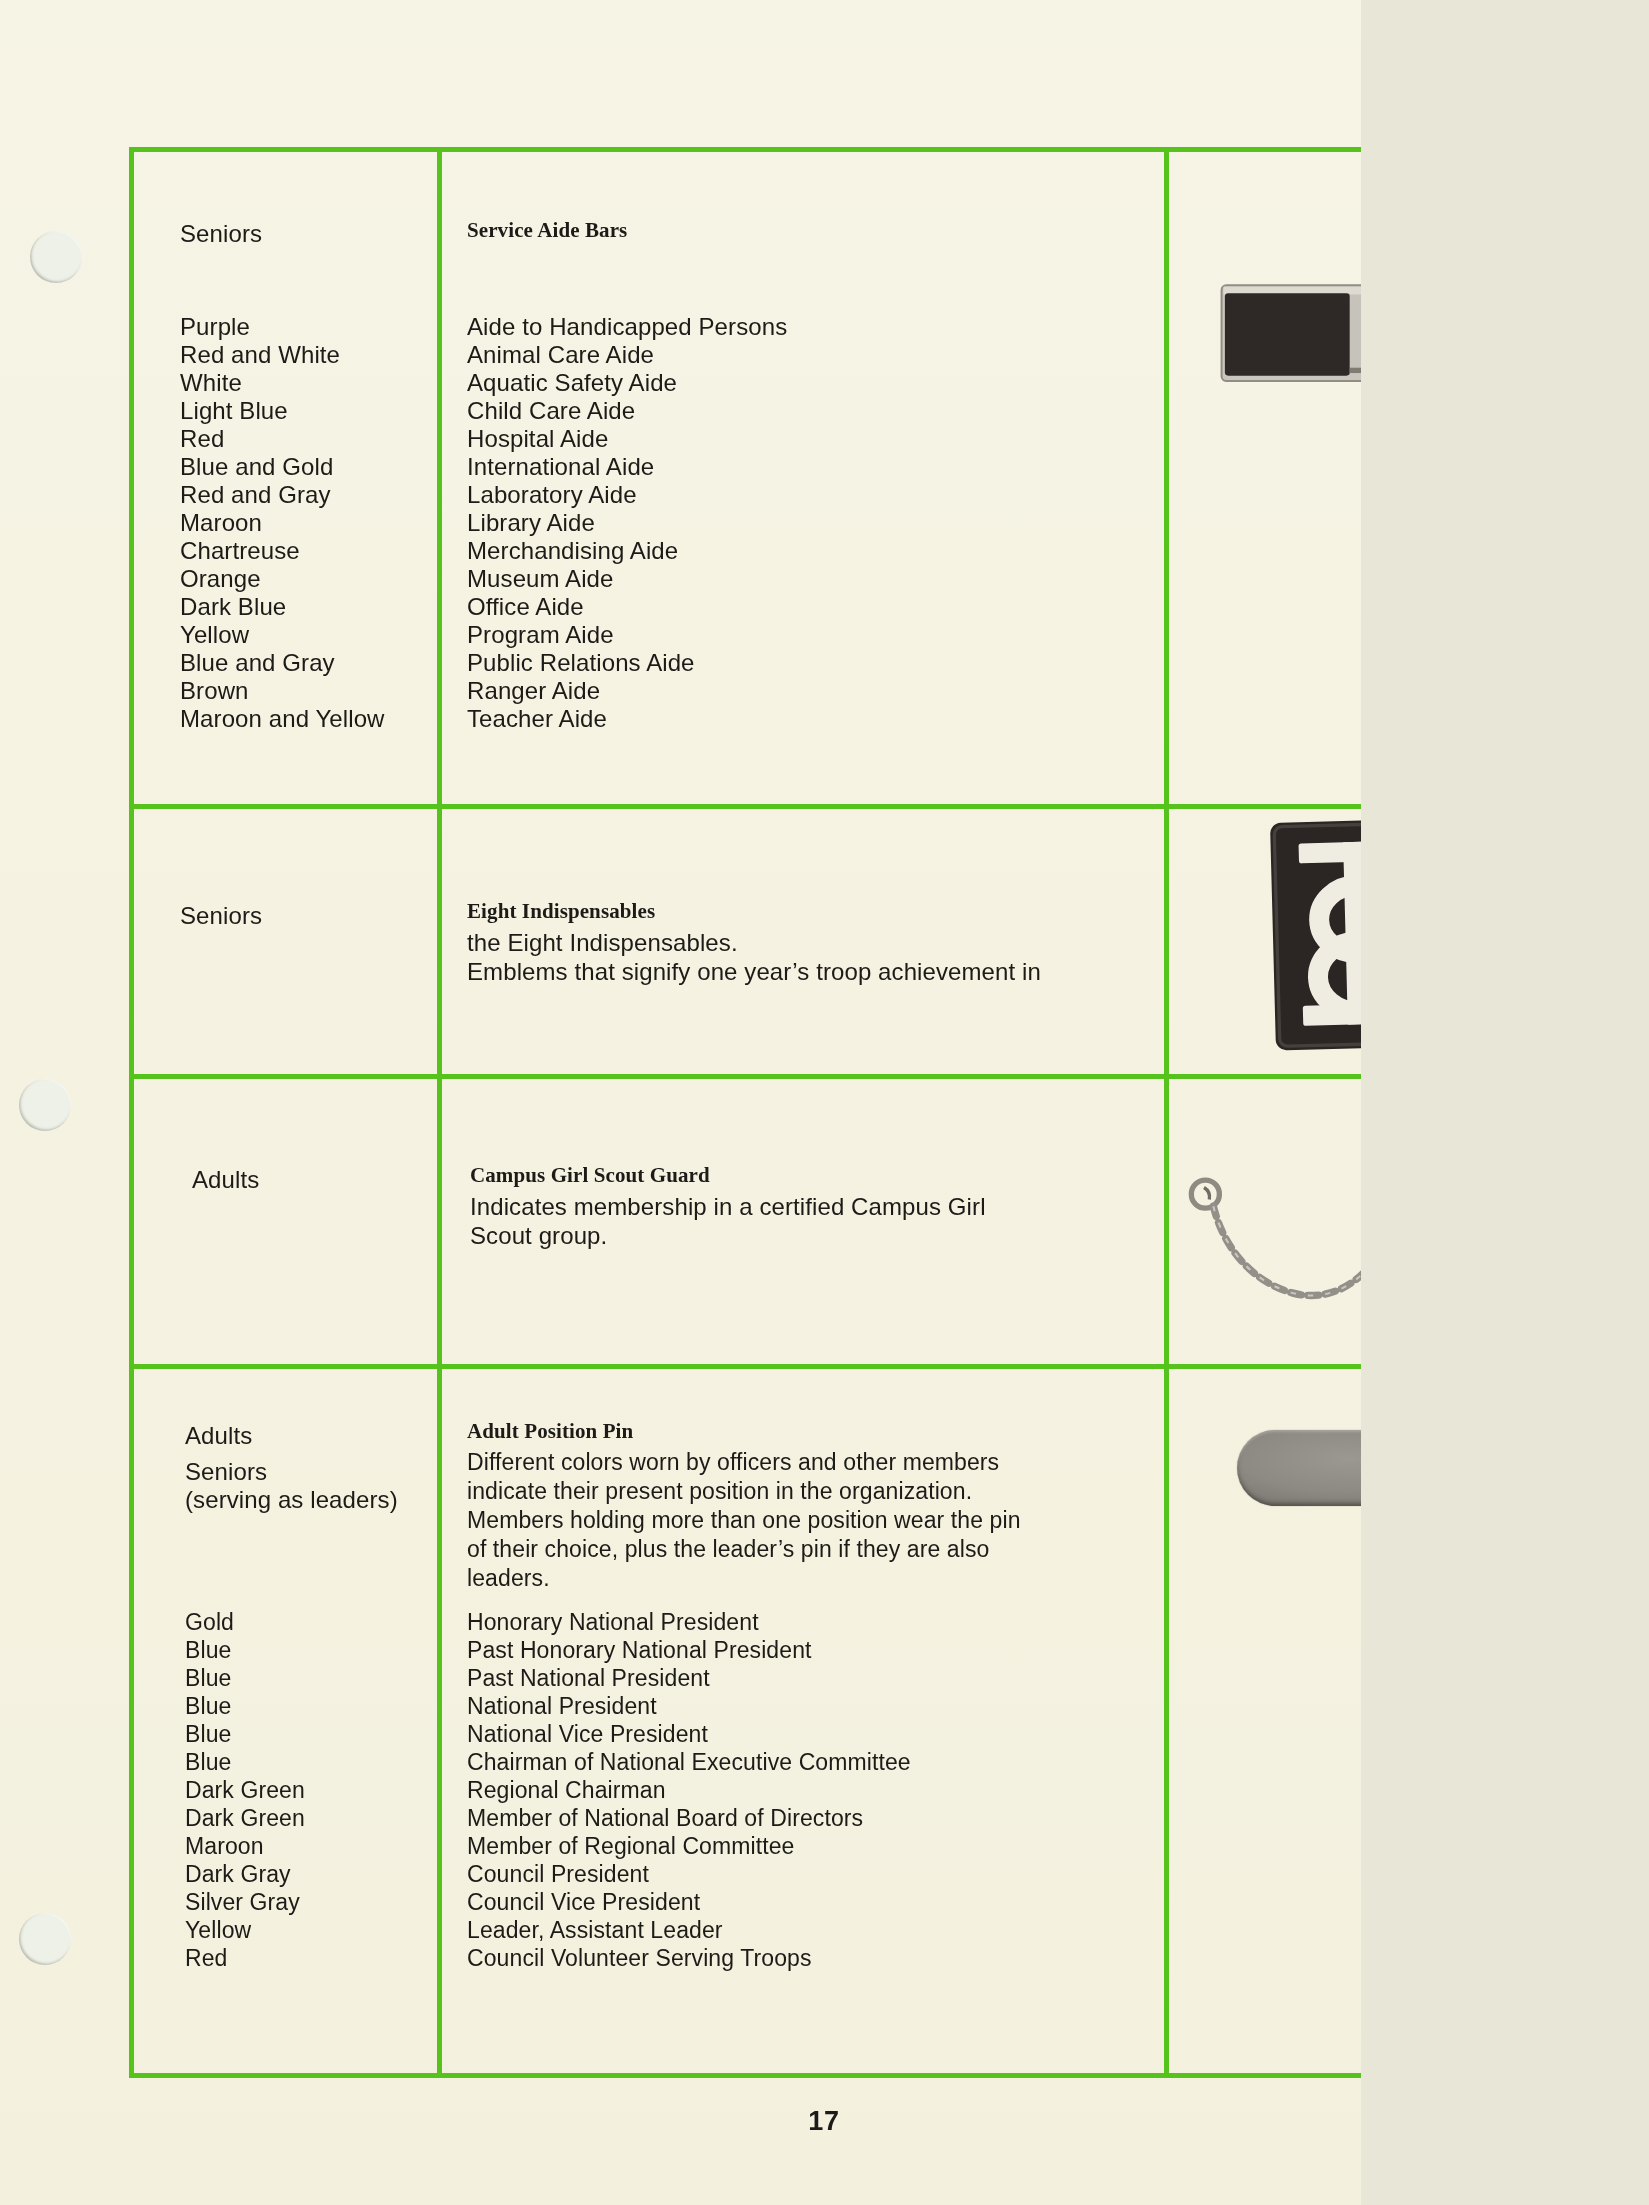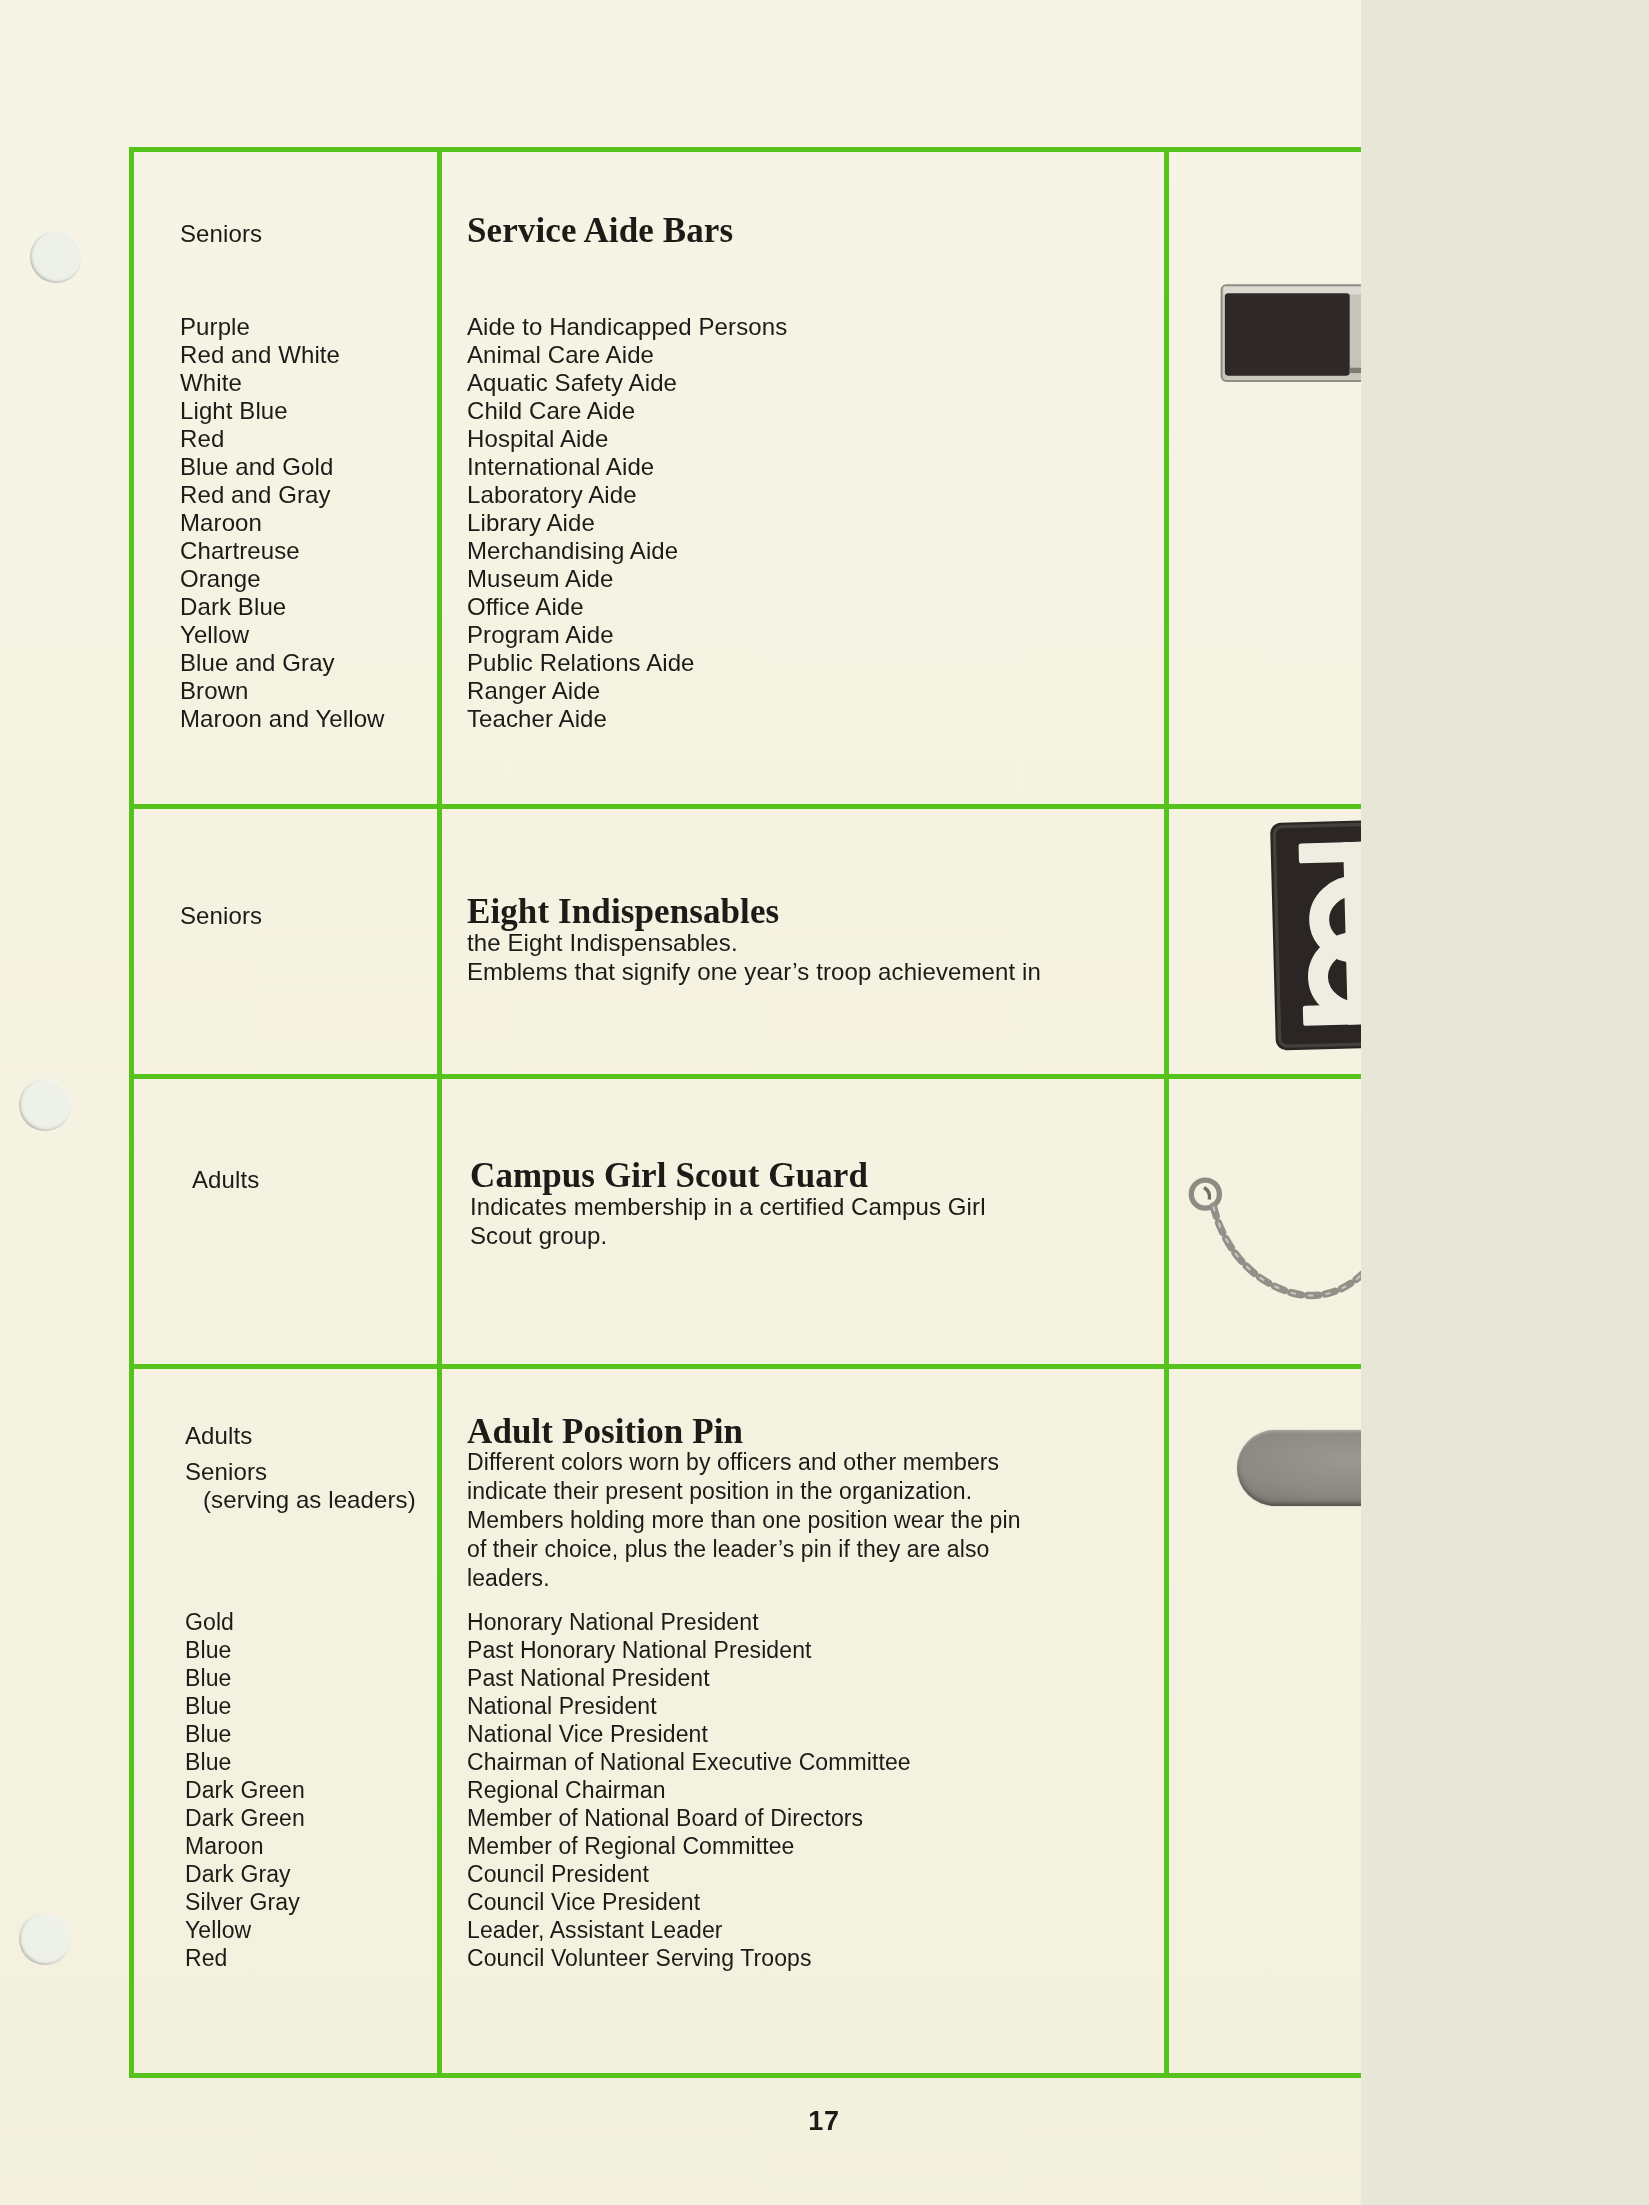--- a/index.html
+++ b/index.html
@@ -22,21 +22,21 @@
   .frame{
     position:absolute;left:129px;top:147px;width:1447px;height:1931px;
     border:5.3px solid #55c31b;box-sizing:border-box;
   }
   
   .aud,.li,.desc-line{
     font-size:24px;line-height:28px;letter-spacing:0.1px;white-space:nowrap;
   }
   .title{
     font-family:"Liberation Serif","DejaVu Serif",serif;
-    font-weight:700;font-size:35px;line-height:31px;letter-spacing:0.1px;white-space:nowrap;text-align:center;
+    font-weight:700;font-size:21px;line-height:31px;letter-spacing:0.1px;white-space:nowrap;text-align:center;
   }
   .desc-line{line-height:29px;}
   .abs{position:absolute;}
   .list .li{height:28px;}
   .r4 .li,.r4 .desc-line{font-size:23px;}
   .r4 .desc-line{line-height:29px;}
   .page-number{
     position:absolute;left:824px;top:2106px;transform:translateX(-50%);
     font-size:27px;font-weight:700;letter-spacing:0.7px;
   }
@@ -144,21 +144,21 @@
     <path d="M44 120 C 58 178, 98 232, 162 250 C 228 268, 287 222, 306 156 C 314 128, 320 104, 340 84" fill="none" stroke="#d7d5cc" stroke-width="3" stroke-dasharray="8 18" opacity=".8"></path>
     <g transform="rotate(-8 445 90)">
       <text x="352" y="128" font-family="DejaVu Sans, sans-serif" font-weight="bold" font-size="98" fill="#807e74" opacity=".9">CGS</text>
       <text x="347" y="122" font-family="DejaVu Sans, sans-serif" font-weight="bold" font-size="98" fill="#c4c2ba" stroke="#57554d" stroke-width="3" paint-order="stroke">CGS</text>
     </g>
   </svg>
 
   <div class="r4">
     <div class="abs aud" style="left:185px;top:1422px;">Adults</div>
     <div class="abs aud" style="left:185px;top:1458px;">Seniors</div>
-    <div class="abs aud" style="left:185px;top:1486px;margin-left:18px;">(serving as leaders)</div>
+    <div class="abs aud" style="left:185px;top:1486px;">(serving as leaders)</div>
     <div class="abs title" style="left:467px;top:1416px;">Adult Position Pin</div>
     <div class="abs" style="left:467px;top:1448px;">
         <div class="desc-line">Different colors worn by officers and other members</div>
         <div class="desc-line">indicate their present position in the organization.</div>
         <div class="desc-line">Members holding more than one position wear the pin</div>
         <div class="desc-line">of their choice, plus the leader’s pin if they are also</div>
         <div class="desc-line">leaders.</div>
       </div>
     <div class="abs list" style="left:185px;top:1608px;">
         <div class="li">Gold</div>

